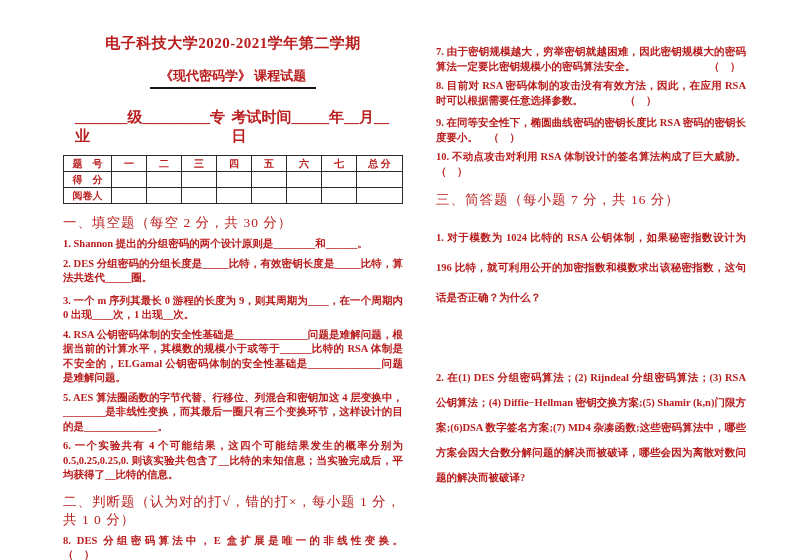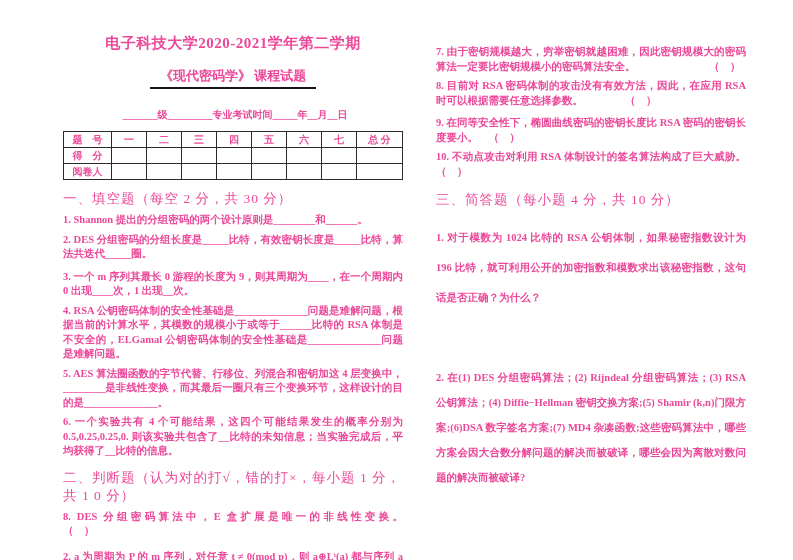--- a/index.html
+++ b/index.html
@@ -1,29 +1,29 @@
 <!DOCTYPE html>
 <html><head>
 <meta charset="utf-8">
 <style>
   html,body { margin:0; padding:0; background:#ffffff; }
   .page {
     position:relative; width:793px; height:560px; background:#ffffff;
-    font-family:"Liberation Serif","DejaVu Serif",serif; color:#ec4899;
+    font-family:"Liberation Serif","DejaVu Serif",serif; color:#b91c1c;
     overflow:hidden;
   }
   .col-left  { position:absolute; left:63px;  top:34px; width:340px; }
   .col-right { position:absolute; left:436px; top:40px; width:310px; }
 
   .title { text-align:center; font-weight:bold; font-size:15px; letter-spacing:0.5px; }
   .subtitle-wrap { text-align:center; margin-top:13px; }
   .subtitle { display:inline-block; font-weight:bold; font-size:13px;
               border-bottom:2px solid #161616; padding:0 10px 2px 10px; }
   .info-line { display:flex; justify-content:center; margin-top:19px;
-               font-weight:bold; font-size:10px; padding:0 8px 0 12px; }
+               font-weight:bold; font-size:15px; padding:0 8px 0 12px; }
 
   table.score-table { border-collapse:collapse; table-layout:fixed; width:100%; margin-top:9px; }
   table.score-table td { border:1px solid #2a2a2a; height:15px; font-size:10px;
                          text-align:center; padding:0; font-weight:600; }
   table.score-table td.c0 { width:47px;margin-top:48px; }
   table.score-table td.c8 { width:45px; }
 
   .sec-h { font-size:13.5px; margin-top:10px; letter-spacing:1px; font-weight:normal; }
   .q { font-size:10.5px; line-height:14.5px; margin-top:5px; font-weight:600; text-align:justify; }
   .q.loose { line-height:26px; }
@@ -98,19 +98,19 @@
     <div class="q loose">2. a 为周期为 P 的 m 序列，对任意 t ≠ 0(mod p)，则 a⊕Lᵗ(a) 都与序列 a 平移等价，Lᵗ(a) 表示将序列 a 向左平移 t 位所得的序列。　　　　　　　（　）</div>
 
   </div>
 
   <div class="col-right">
     <div class="q">7. 由于密钥规模越大，穷举密钥就越困难，因此密钥规模大的密码算法一定要比密钥规模小的密码算法安全。　　　　　　　（　）</div>
     <div class="q">8. 目前对 RSA 密码体制的攻击没有有效方法，因此，在应用 RSA 时可以根据需要任意选择参数。　　　　（　）</div>
     <div class="q mt8">9. 在同等安全性下，椭圆曲线密码的密钥长度比 RSA 密码的密钥长度要小。　（　）</div>
     <div class="q">10. 不动点攻击对利用 RSA 体制设计的签名算法构成了巨大威胁。　　　（　）</div>
 
-    <div class="sec-h mt12">三、简答题（每小题 4 分，共 10 分）</div>
+    <div class="sec-h mt12">三、简答题（每小题 7 分，共 16 分）</div>
     <div class="q sa1">1. 对于模数为 1024 比特的 RSA 公钥体制，如果秘密指数设计为 196 比特，就可利用公开的加密指数和模数求出该秘密指数，这句话是否正确？为什么？</div>
     <div class="q sa2">2. 在(1) DES 分组密码算法；(2) Rijndeal 分组密码算法；(3) RSA 公钥算法；(4) Diffie−Hellman 密钥交换方案;(5) Shamir (k,n)门限方案;(6)DSA 数字签名方案;(7) MD4 杂凑函数;这些密码算法中，哪些方案会因大合数分解问题的解决而被破译，哪些会因为离散对数问题的解决而被破译?</div>
 
   </div>
 
 </div>
 
 </body></html>

